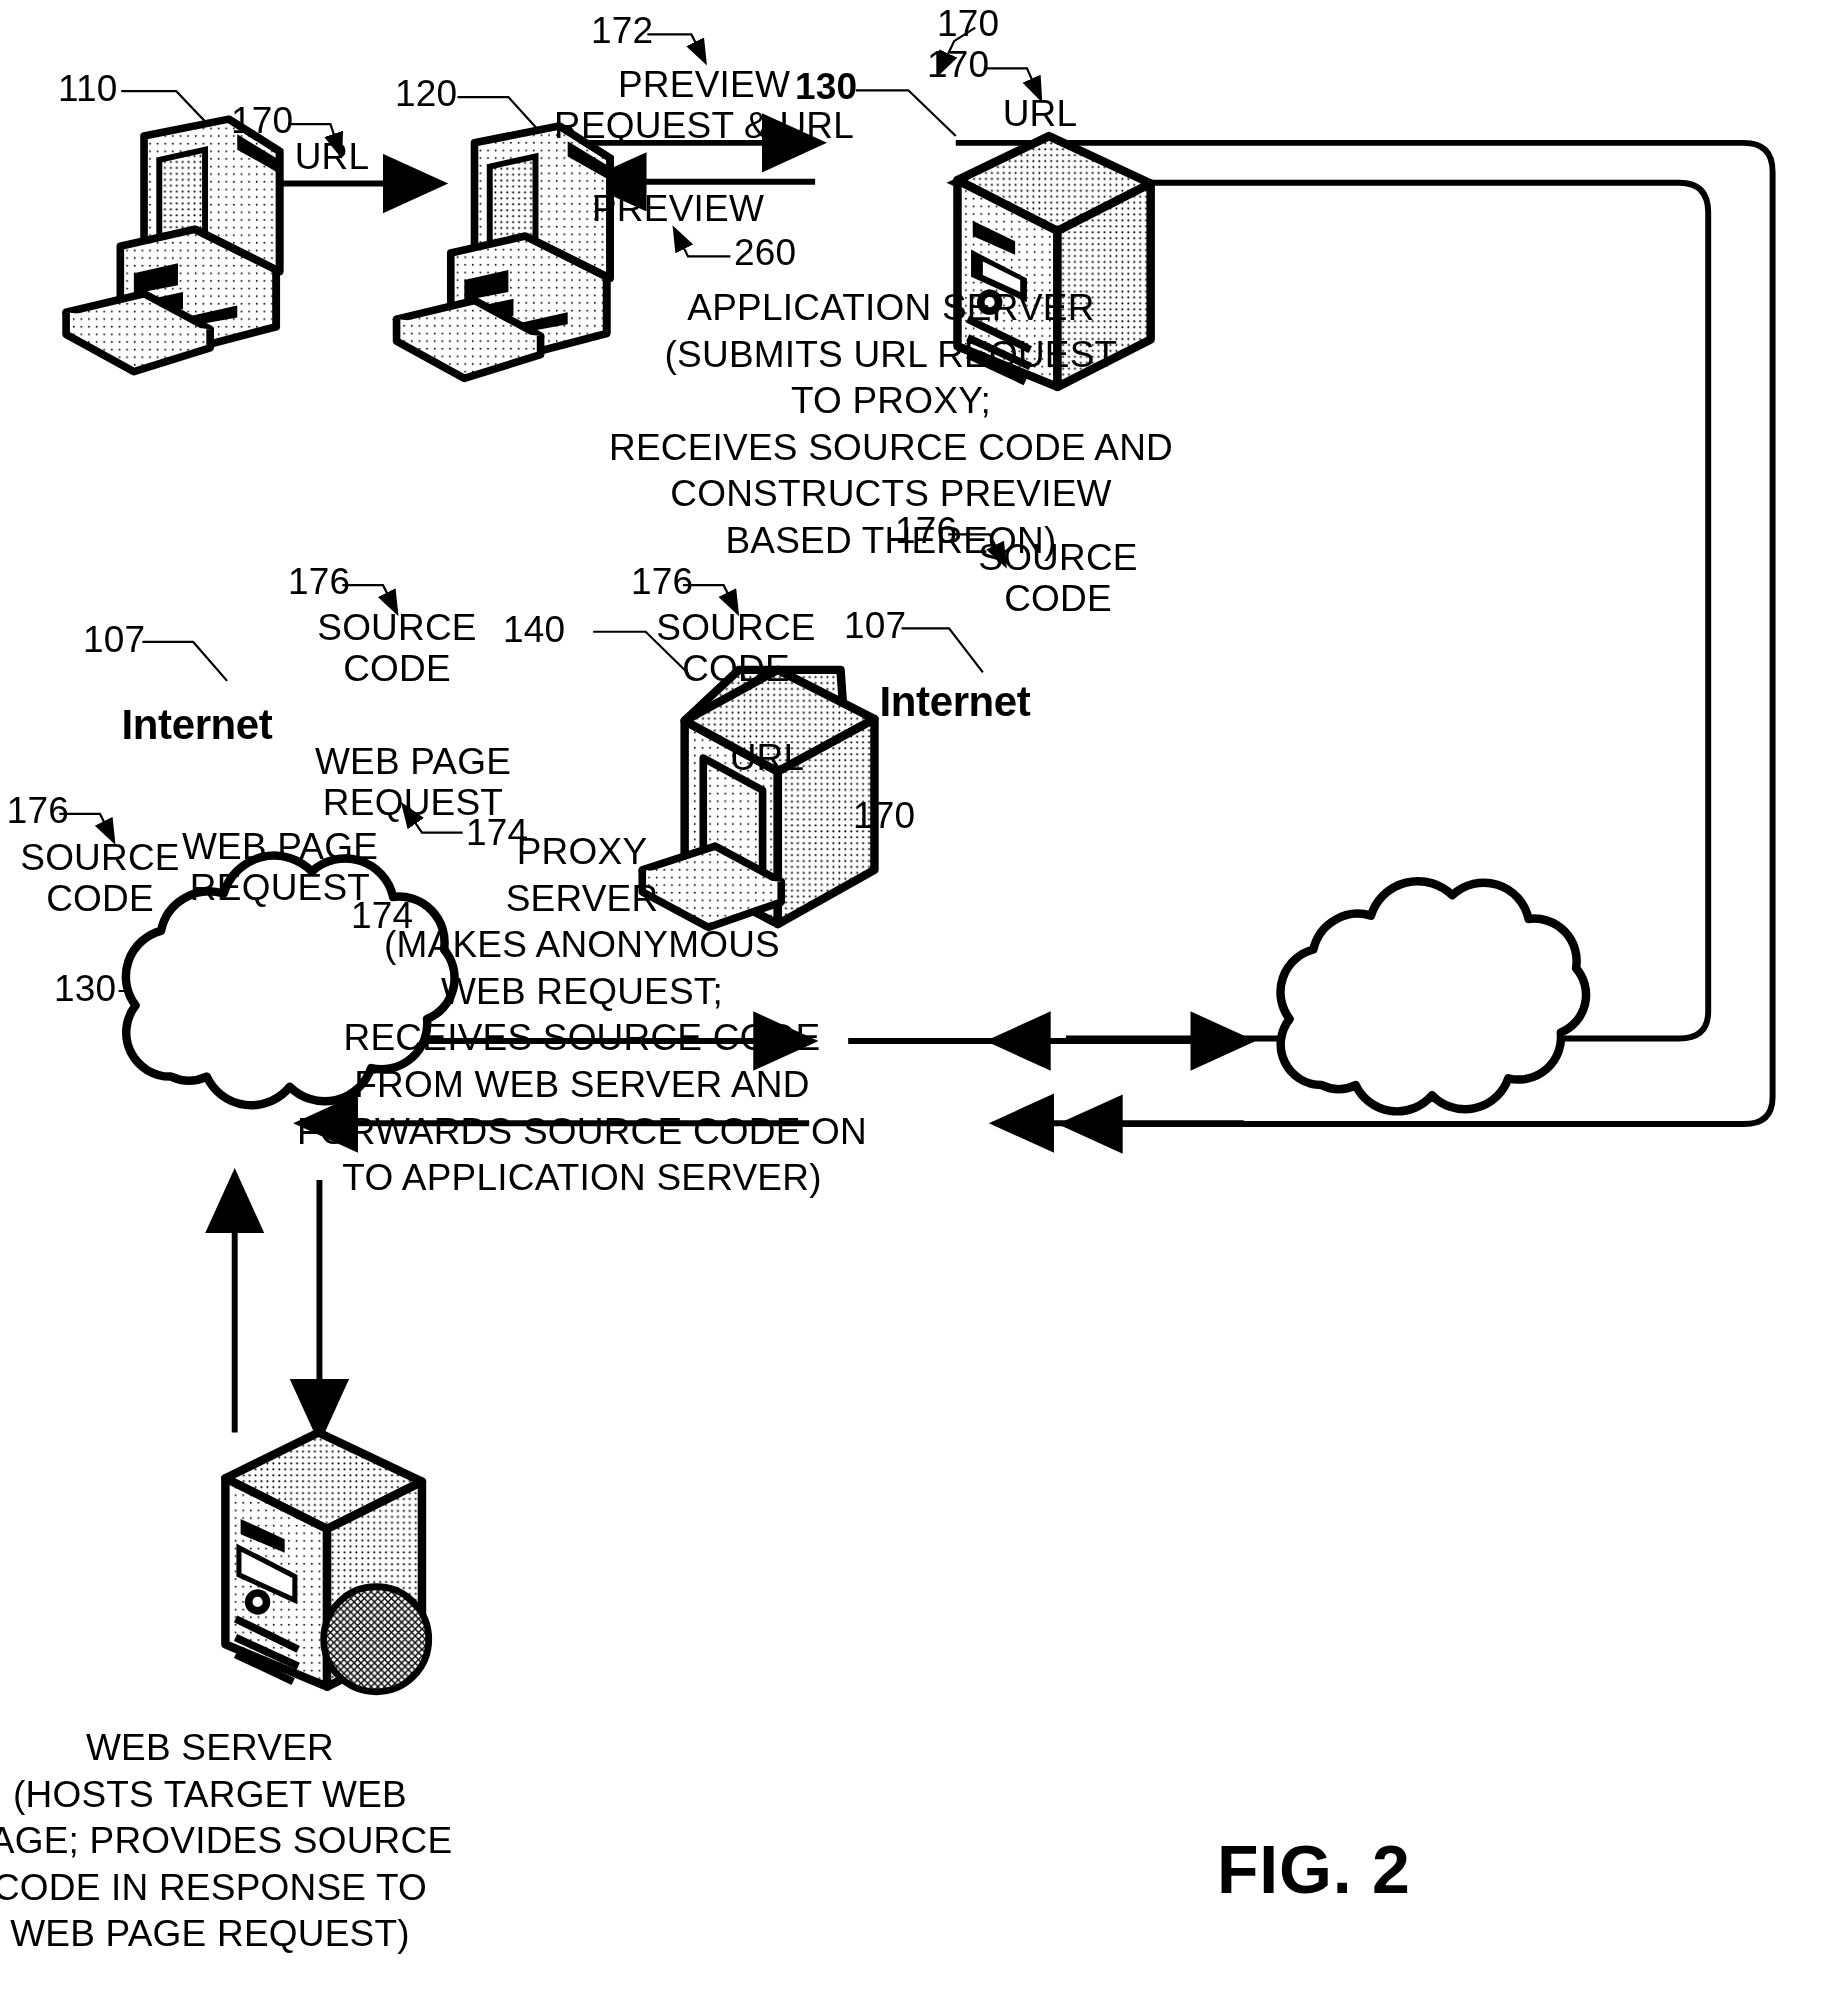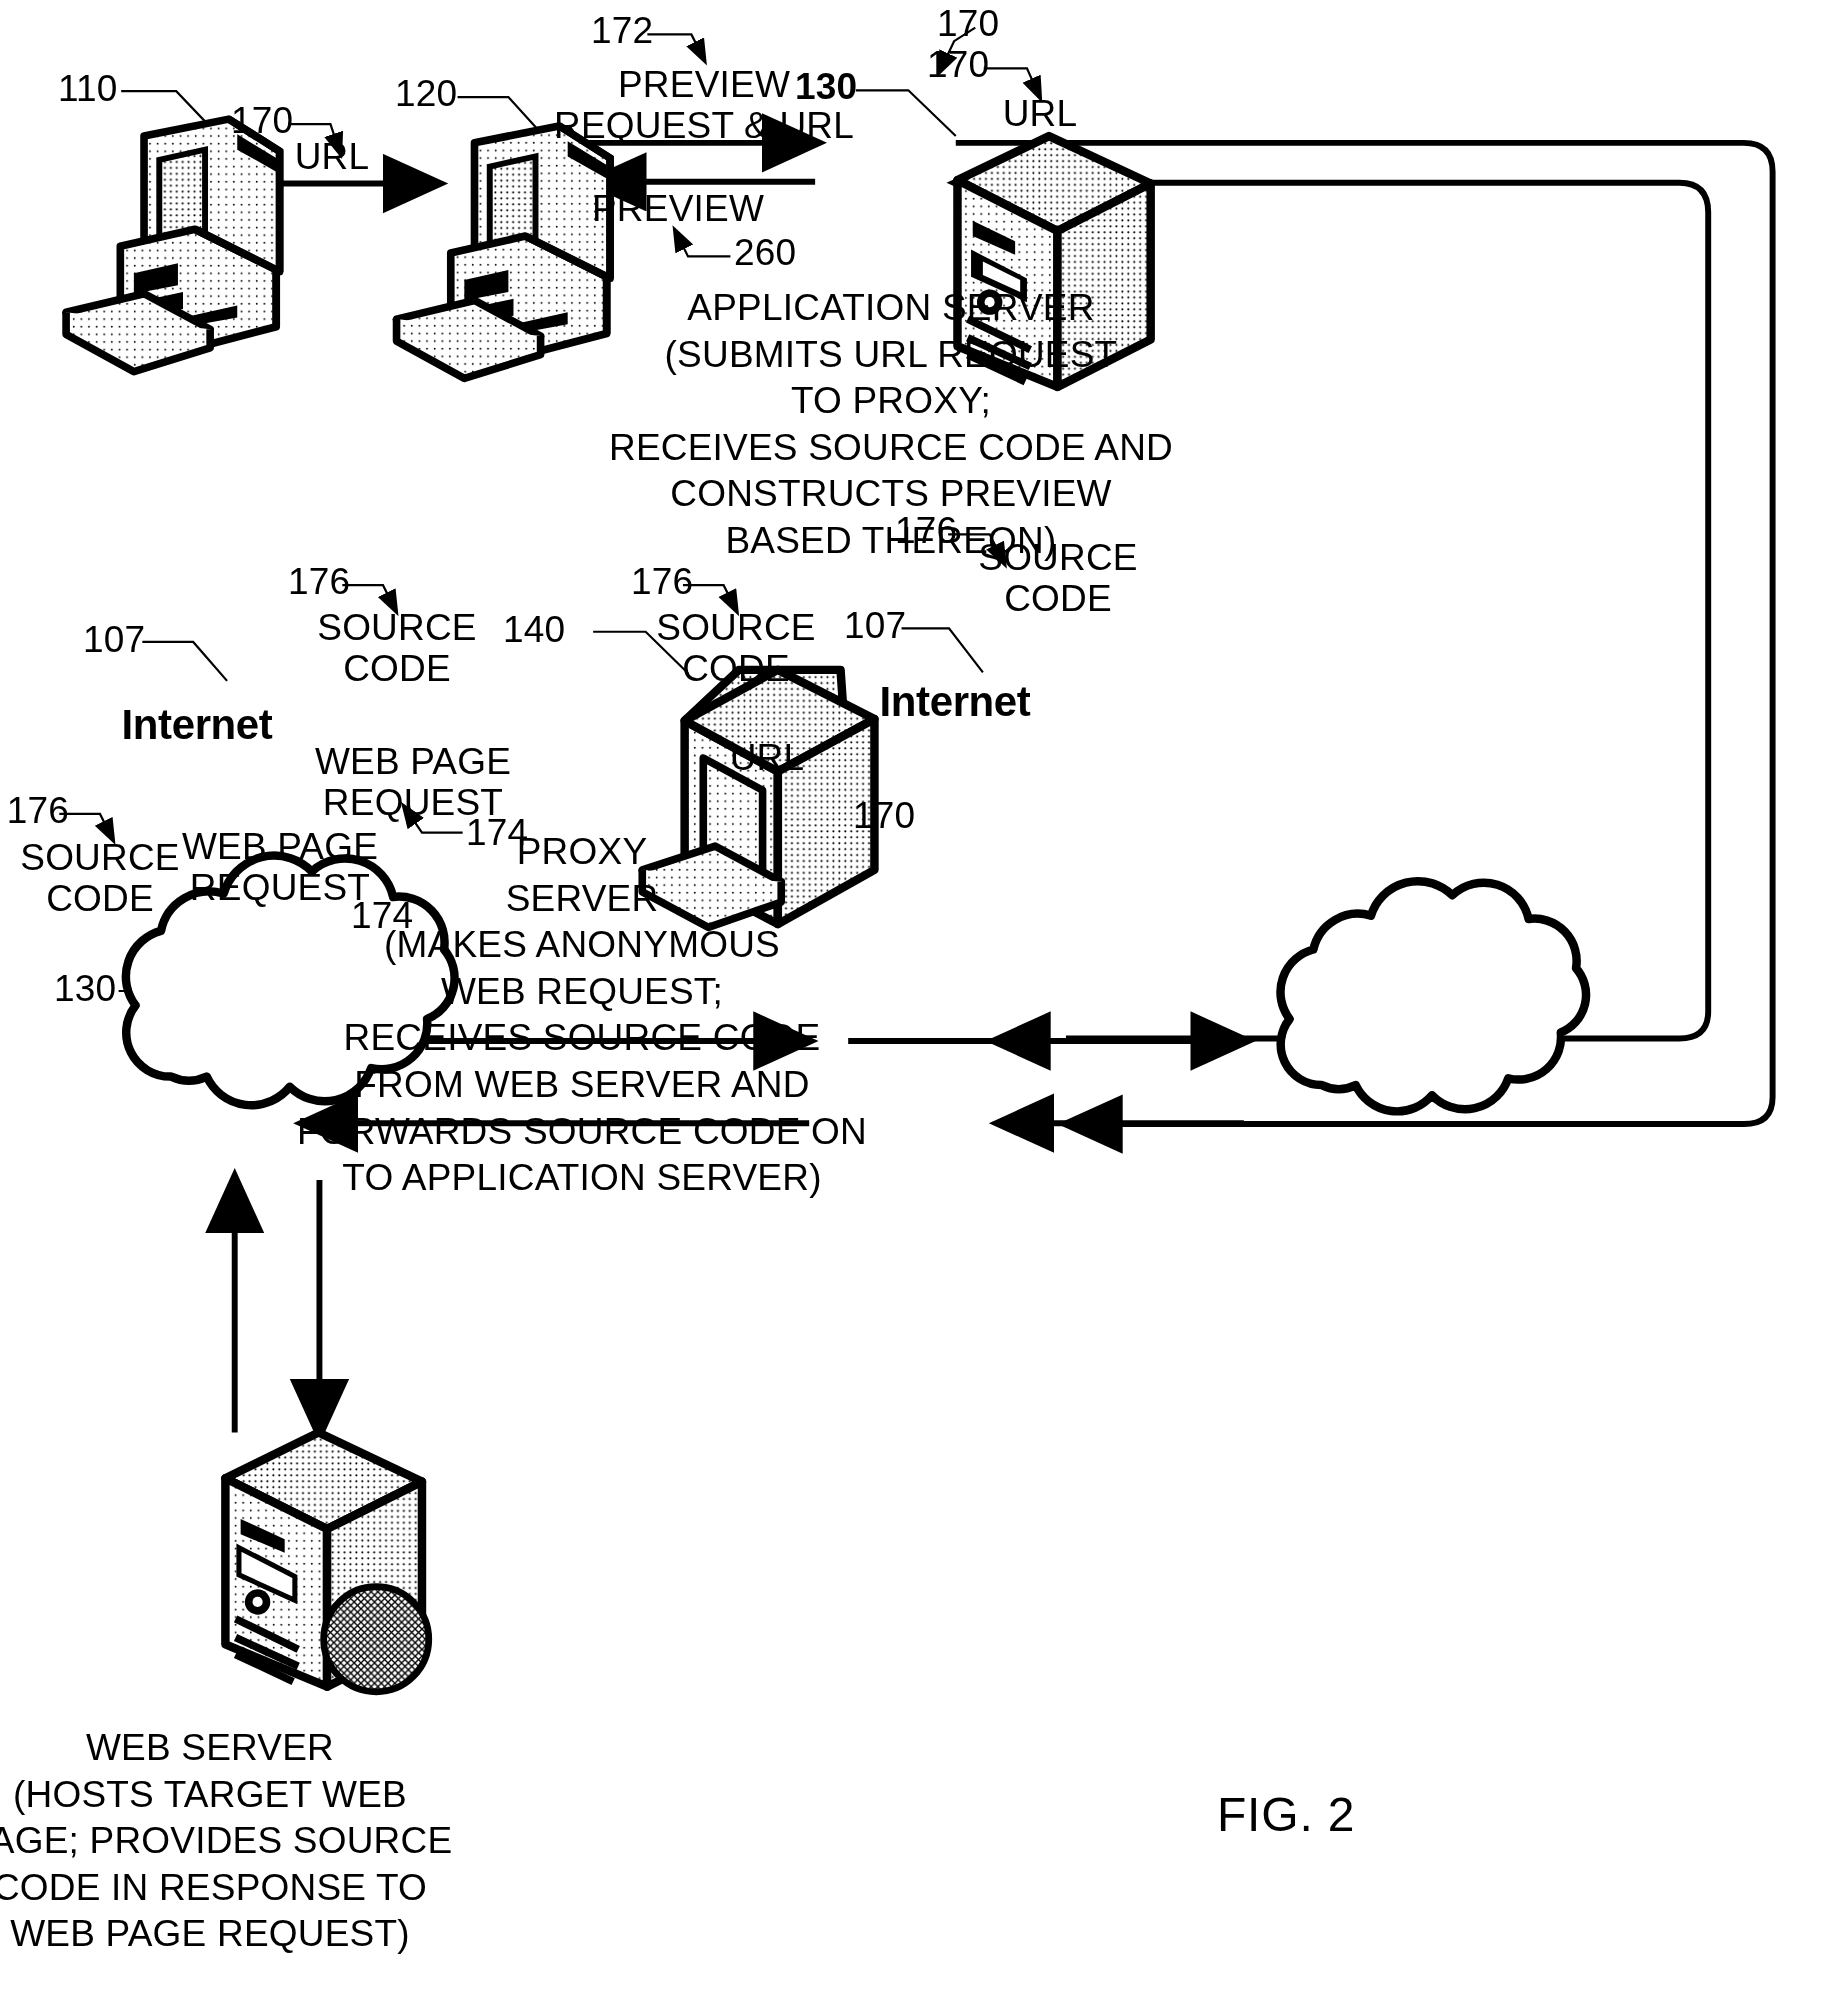--- a/index.html
+++ b/index.html
@@ -50,23 +50,24 @@
     text-align: center;
     line-height: 1.26;
   }
   .cloudtext {
     font-size: 42px;
     font-weight: 700;
     text-align: center;
     letter-spacing: -0.4px;
   }
   .figtitle {
-    font-size: 48px;
-    font-weight: 400;
+    font-size: 68px;
+    font-weight: 700;
     letter-spacing: 0.8px;
+    margin-top: 43px;
   }
   .ctr {
     transform: translateX(-50%);
     text-align: center;
   }
 </style>
 </head>
 <body>
 
 <div id="figure">

